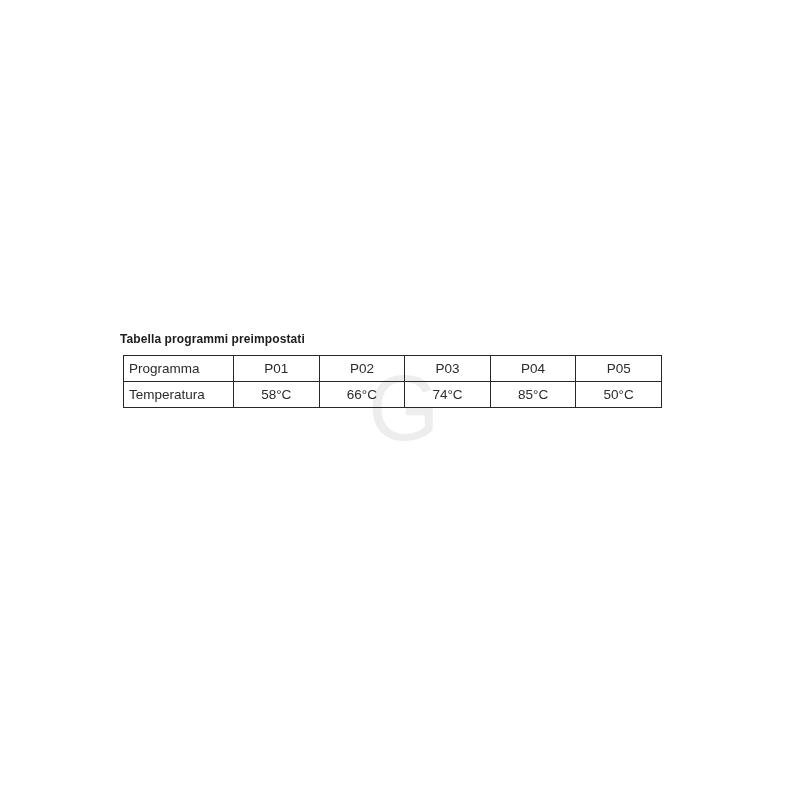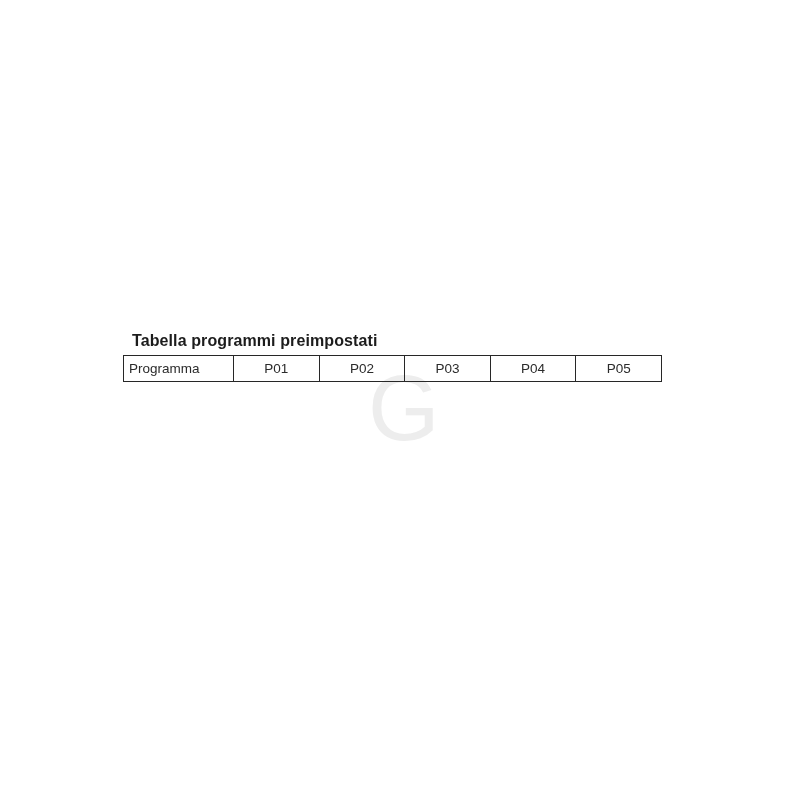--- a/index.html
+++ b/index.html
@@ -21,23 +21,23 @@
     top: 362px;
     font-size: 92px;
     line-height: 1;
     font-weight: 400;
     color: #ededed;
     user-select: none;
     z-index: 0;
   }
   .doc-title {
     position: absolute;
-    left: 132px;
+    left: 120px;
     top: 332px;
-    font-size: 16px;
+    font-size: 12px;
     font-weight: bold;
     color: #1c1c1c;
     letter-spacing: 0.1px;
     z-index: 2;
     white-space: nowrap;
   }
   table.programs {
     position: absolute;
     left: 123px;
     top: 355px;
@@ -85,16 +85,24 @@
     </colgroup>
     <tbody>
       <tr>
         <td class="label-cell">Programma</td>
         <td>P01</td>
         <td>P02</td>
         <td>P03</td>
         <td>P04</td>
         <td>P05</td>
       </tr>
+      <tr>
+        <td class="label-cell">Temperatura</td>
+        <td>58°C</td>
+        <td>66°C</td>
+        <td>74°C</td>
+        <td>85°C</td>
+        <td>50°C</td>
+      </tr>
     </tbody>
   </table>
 
 </div>
 
 </body></html>

